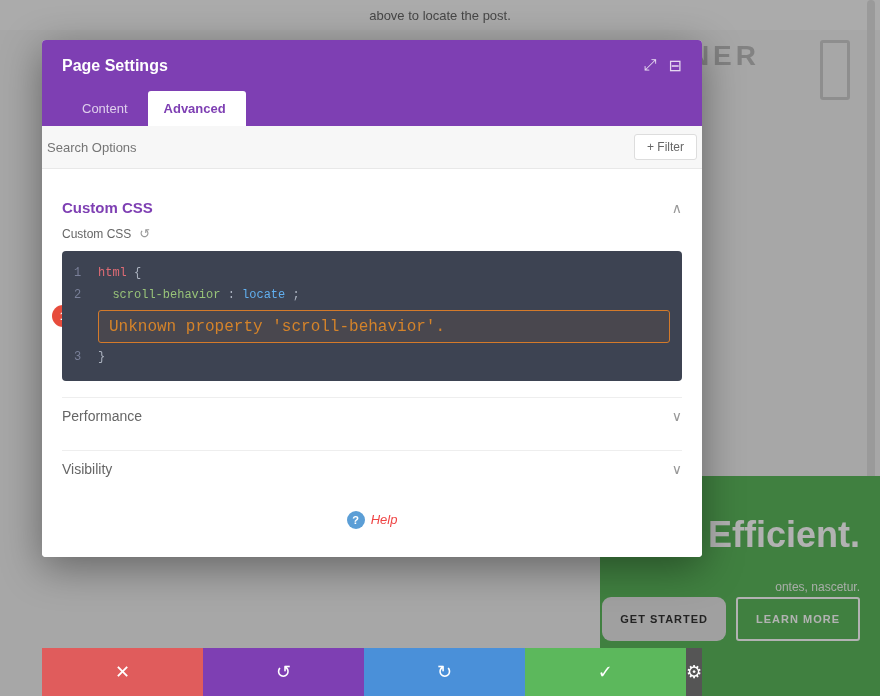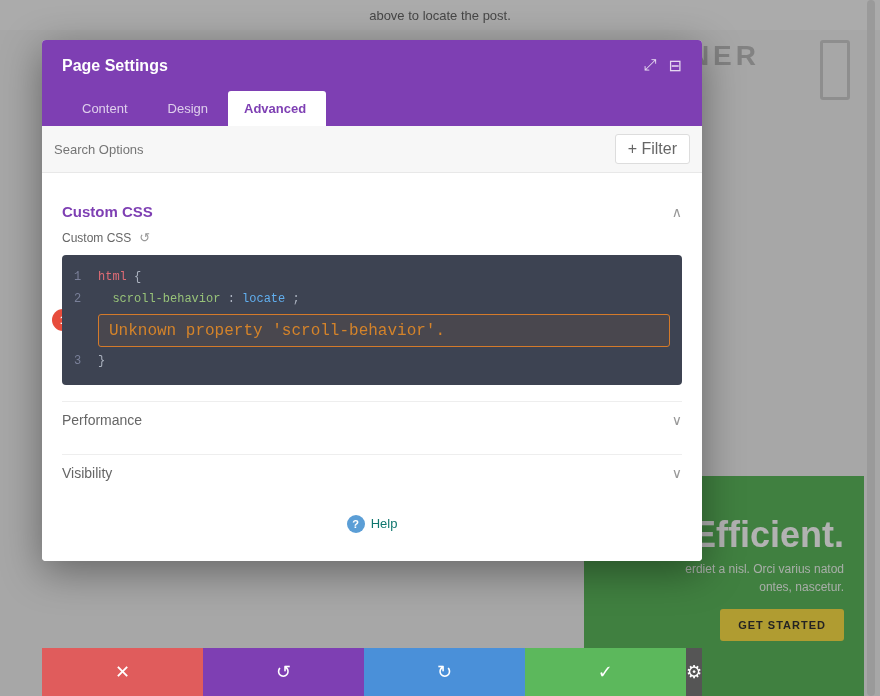--- a/index.html
+++ b/index.html
@@ -47,21 +47,21 @@
       right: 30px;
       width: 30px;
       height: 60px;
       border: 3px solid #ccc;
       border-radius: 3px;
     }
 
     .green-section {
       position: absolute;
       bottom: 0;
-      right: 16px;
+      right: 0;
       width: 280px;
       height: 220px;
       background: #5cb85c;
       border-radius: 4px 0 0 0;
     }
 
     .green-text-title {
       position: absolute;
       bottom: 140px;
       right: 20px;
@@ -82,27 +82,27 @@
 
     .green-buttons {
       position: absolute;
       bottom: 55px;
       right: 20px;
       display: flex;
       gap: 10px;
     }
 
     .btn-get-started {
-      background: #fde047;
+      background: #e5e5e5;
       color: #333;
       border: none;
-      padding: 10px 18px;
+      padding: 16px 18px;
       font-size: 11px;
       font-weight: 700;
-      border-radius: 3px;
+      border-radius: 9px;
       letter-spacing: 1px;
     }
 
     .btn-learn-more {
       background: transparent;
       color: white;
       border: 2px solid white;
       padding: 10px 18px;
       font-size: 11px;
       font-weight: 700;
@@ -175,41 +175,41 @@
     .tab.active {
       background: white;
       color: #7e3fb3;
       font-weight: 600;
       padding-left: 16px;
     }
 
     
     .search-bar {
       background: #f7f7f7;
-      padding: 8px 12px;
+      padding: 8px 5px;
       display: flex;
       align-items: center;
       justify-content: space-between;
       border-bottom: 1px solid #e8e8e8;
     }
 
     .search-input {
       background: transparent;
       border: none;
       outline: none;
       font-size: 13px;
       color: #999;
       width: 200px;
     }
 
     .filter-btn {
       background: white;
       border: 1px solid #ddd;
       padding: 5px 12px;
-      font-size: 16px;
+      font-size: 12px;
       color: #666;
       border-radius: 3px;
       cursor: pointer;
       display: flex;
       align-items: center;
       gap: 5px;
     }
 
     
     .modal-body {
@@ -356,22 +356,23 @@
       border-radius: 50%;
       color: white;
       font-size: 11px;
       display: flex;
       align-items: center;
       justify-content: center;
       font-weight: 700;
     }
 
     .help-text {
-      color: #0f766e;
+      color: #ef4444;
       font-size: 13px;
+      font-style: italic;
     }
 
     
     .bottom-toolbar {
       position: absolute;
       bottom: 0;
       left: 42px;
       width: 660px;
       display: flex;
       height: 48px;
@@ -416,44 +417,43 @@
     <span>above to locate the post.</span>
   </div>
   <div class="page-bg-right">
     <span>INNER</span>
   </div>
   <div class="page-bg-right2"></div>
   <div class="page-scrollbar"></div>
   <div class="green-section">
     <div class="green-text-title">Efficient.</div>
     <div class="green-text-body">
-      <div>erdiet a nisl. Orci varius natod</div>
       <div>ontes, nascetur.</div>
     </div>
     <div class="green-buttons">
       <button class="btn-get-started">GET STARTED</button>
+      <button class="btn-learn-more">LEARN MORE</button>
     </div>
   </div>
 </div>
 
 <div class="modal-overlay"></div>
 
 <div class="modal">
 
   <div class="modal-header">
     <span class="modal-title">Page Settings</span>
     <div class="modal-header-icons">
       <span class="modal-header-icon">⤢</span>
       <span class="modal-header-icon">⊟</span>
     </div>
   </div>
 
   <div class="modal-tabs">
     <div class="tab">Content</div>
-    <div class="tab">Design</div>
     <div class="tab active">Advanced</div>
   </div>
 
   <div class="search-bar">
     <input class="search-input" type="text" placeholder="Search Options" style="">
     <button class="filter-btn">+ Filter</button>
   </div>
 
   <div class="modal-body">
 

